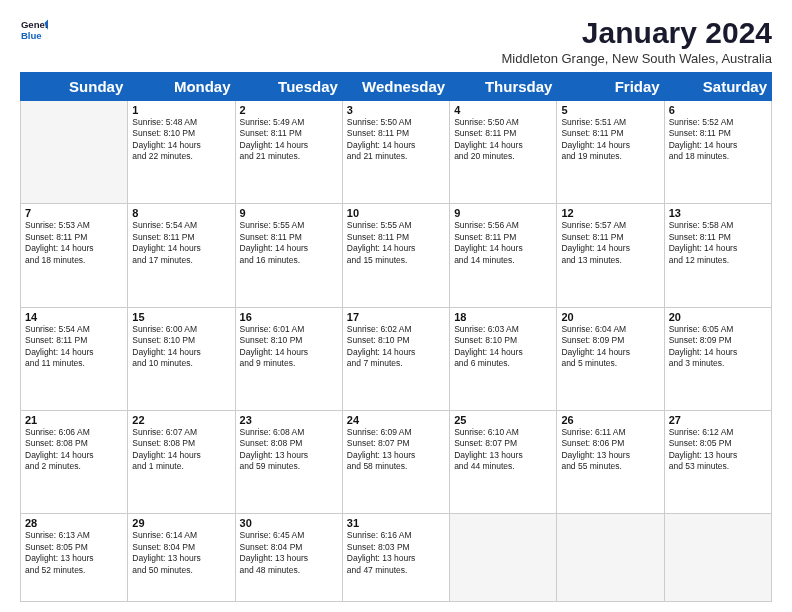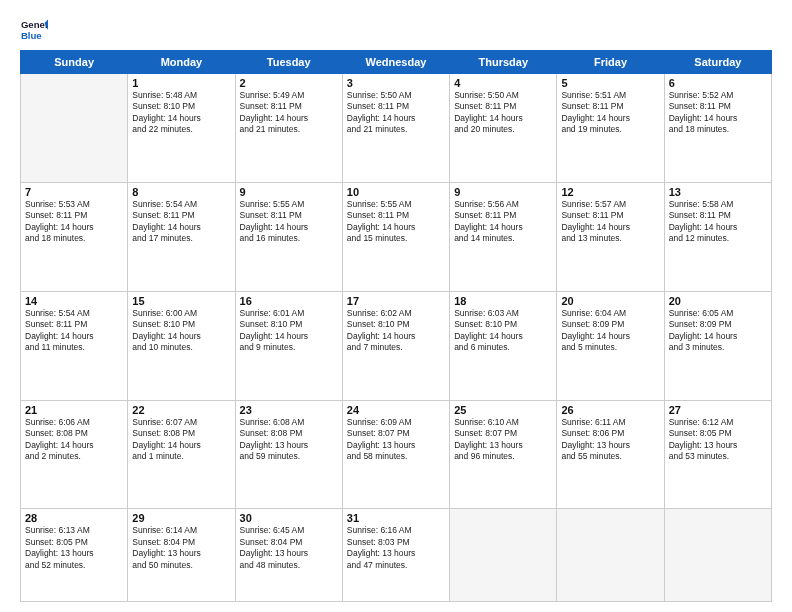--- a/index.html
+++ b/index.html
@@ -49,24 +49,24 @@
     .calendar {
       flex: 1;
       border: 1px solid #ccc;
       border-collapse: collapse;
       width: 100%;
       table-layout: fixed;
     }
     .calendar th {
       background: #1565c0;
       color: #fff;
-      font-size: 11px;
+      font-size: 15px;
       font-weight: bold;
-      padding: 5px 18px;
-      text-align: center;
+      padding: 5px 4px;
+      text-align: right;
       border: 1px solid #1565c0;
     }
     .calendar td {
       vertical-align: top;
       border: 1px solid #ccc;
       padding: 3px 4px;
       font-size: 8.5px;
       color: #222;
       background: #fff;
       height: 80px;
@@ -94,20 +94,24 @@
 <body>
 
 <div class="page">
   <div class="header">
     <div class="logo">
       <svg class="logo-icon" viewBox="0 0 32 32">
         <text x="1" y="14" font-size="11" font-weight="bold" fill="#1a1a2e">General</text>
         <text x="1" y="26" font-size="11" font-weight="bold" fill="#1565c0">Blue</text>
         <polygon points="28,8 32,4 32,16" fill="#1565c0"></polygon>
       </svg>
+    </div>
+    <div class="title-block">
+      <div class="month-year">January 2024</div>
+      <div class="location">Middleton Grange, New South Wales, Australia</div>
     </div>
   </div>
 
   <table class="calendar">
     <thead>
       <tr>
         <th>Sunday</th>
         <th>Monday</th>
         <th>Tuesday</th>
         <th>Wednesday</th>
@@ -291,21 +295,21 @@
             <span class="cell-line">Sunrise: 6:09 AM</span>
             <span class="cell-line">Sunset: 8:07 PM</span>
             <span class="cell-line">Daylight: 13 hours</span>
             <span class="cell-line">and 58 minutes.</span>
           </td>
           <td>
             <span class="day-number">25</span>
             <span class="cell-line">Sunrise: 6:10 AM</span>
             <span class="cell-line">Sunset: 8:07 PM</span>
             <span class="cell-line">Daylight: 13 hours</span>
-            <span class="cell-line">and 96 minutes.</span>
+            <span class="cell-line">and 44 minutes.</span>
           </td>
           <td>
             <span class="day-number">26</span>
             <span class="cell-line">Sunrise: 6:11 AM</span>
             <span class="cell-line">Sunset: 8:06 PM</span>
             <span class="cell-line">Daylight: 13 hours</span>
             <span class="cell-line">and 55 minutes.</span>
           </td>
           <td>
             <span class="day-number">27</span>

